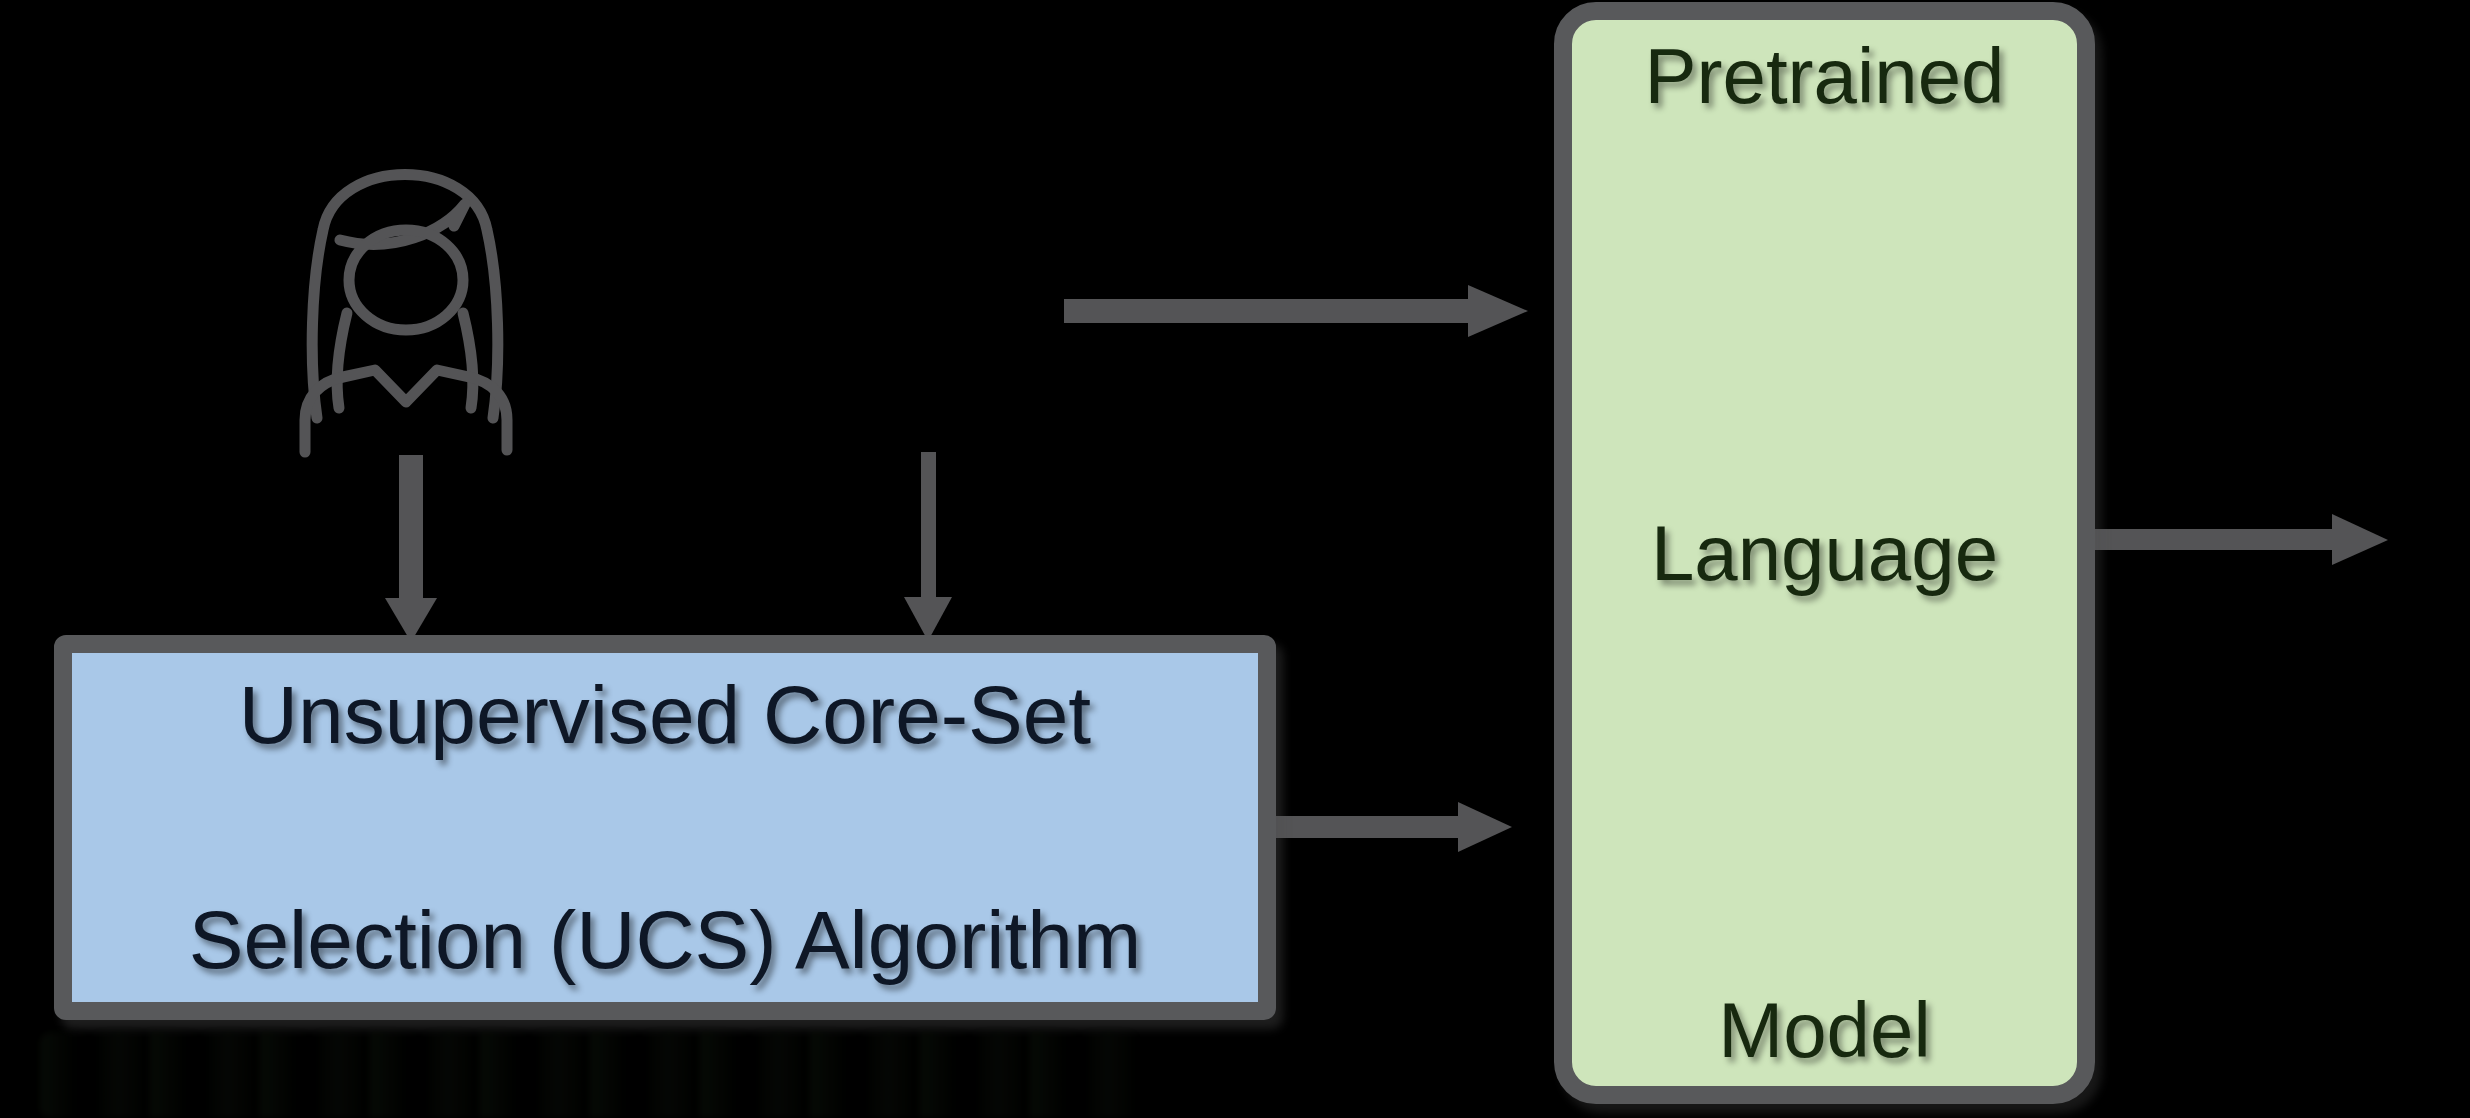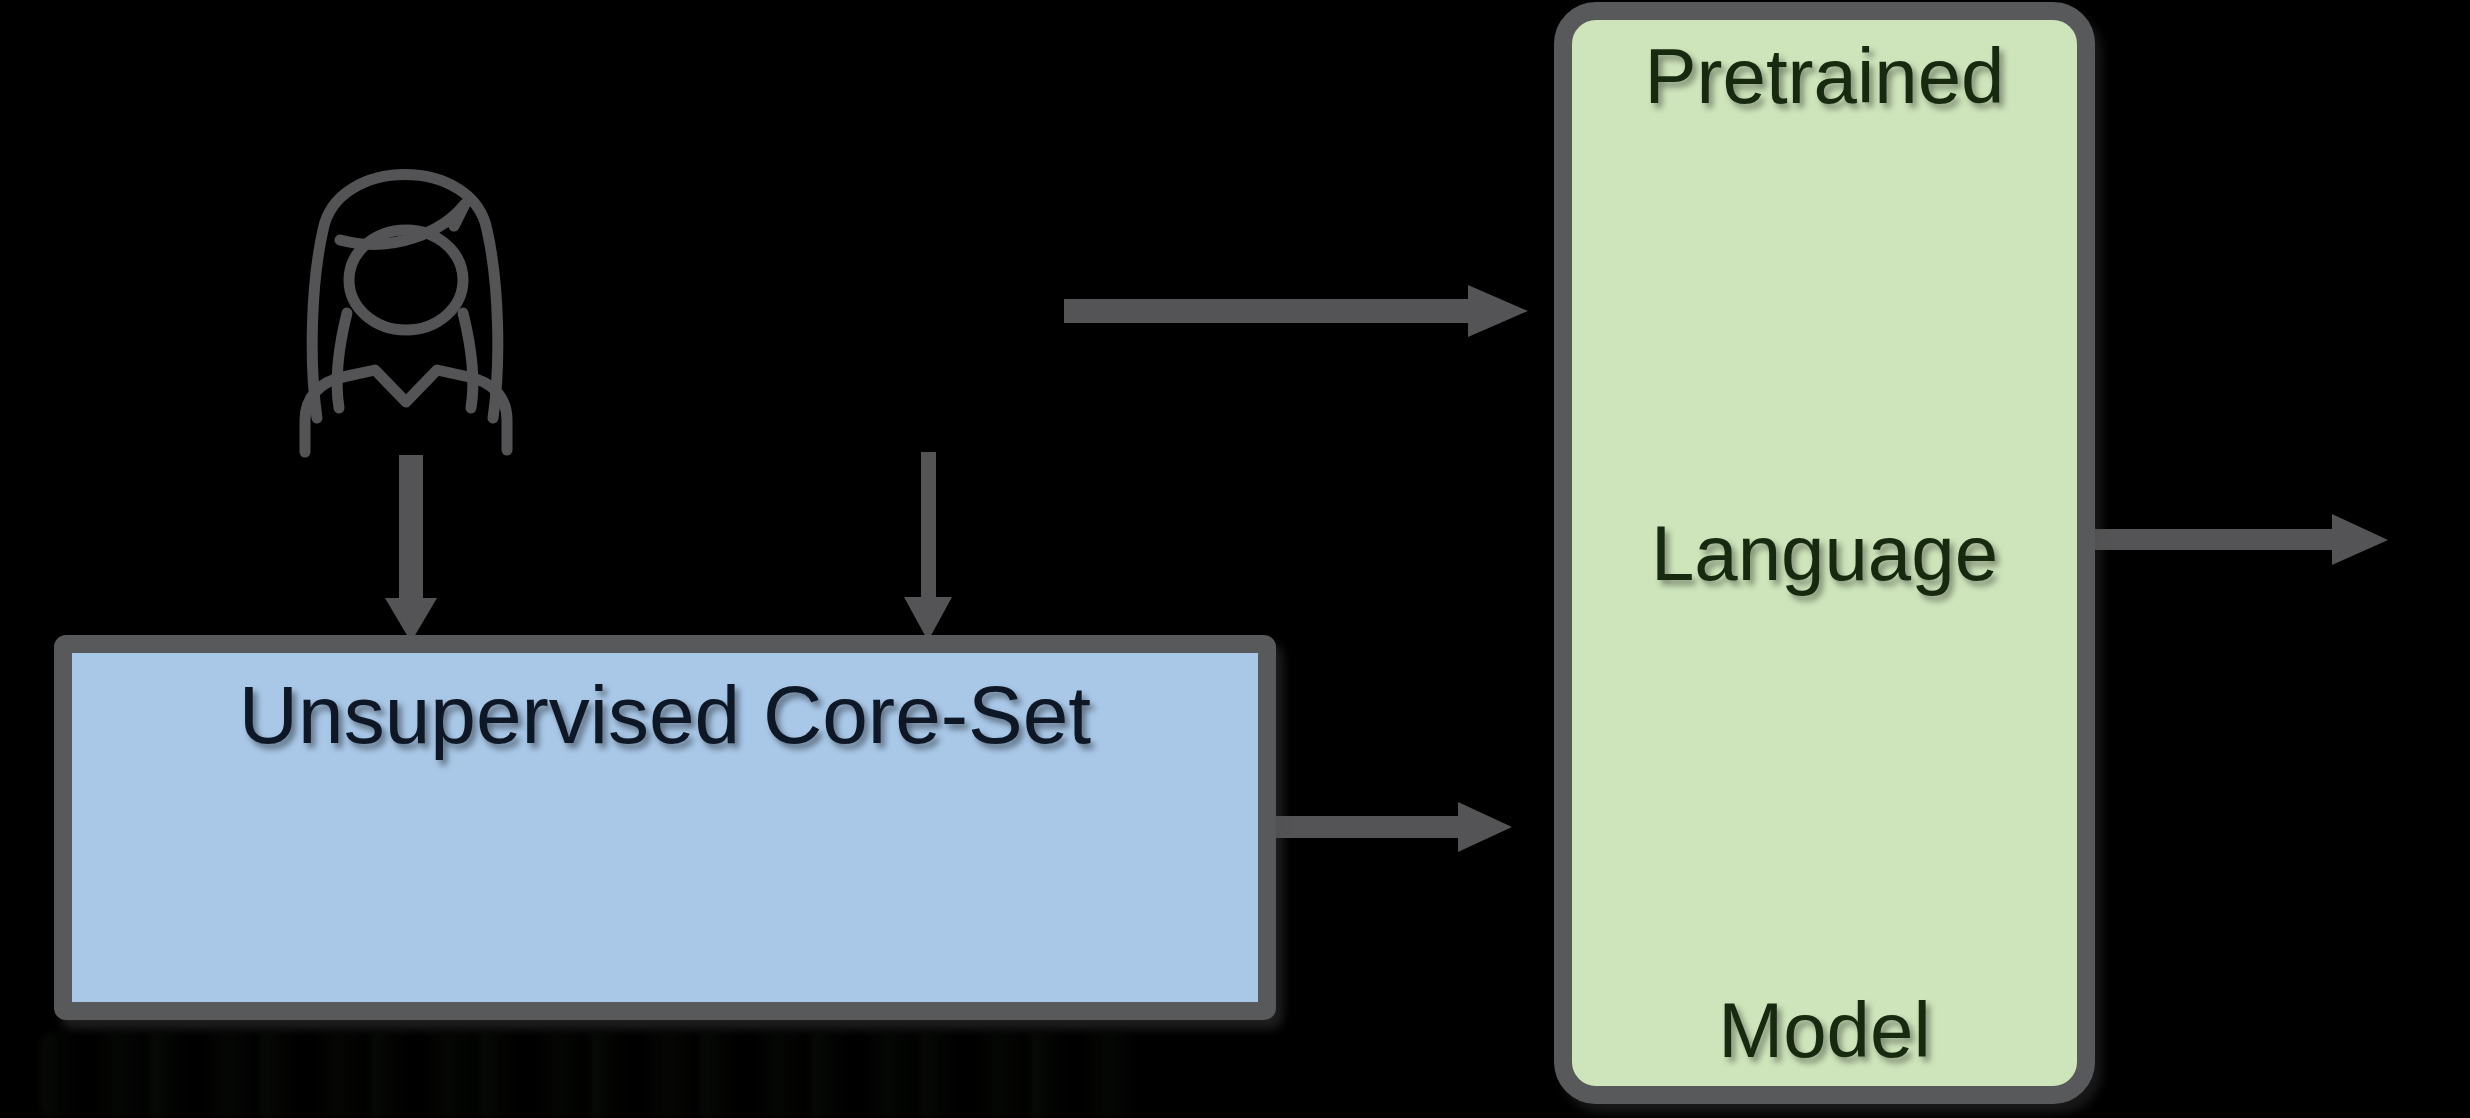--- a/index.html
+++ b/index.html
@@ -89,20 +89,21 @@
     </g>
 
     <g>
       <rect class="arrow-shape" x="2090" y="529" width="246" height="21"></rect>
       <polygon class="arrow-shape" points="2332,514 2332,565 2388,540"></polygon>
     </g>
   </svg>
 
   <div class="node" id="ucs-node">
     <span class="line">Unsupervised Core-Set</span>
+    <span class="line">Selection (UCS) Algorithm</span>
   </div>
 
   <div class="node" id="plm-node">
     <span class="line">Pretrained</span>
     <span class="line">Language</span>
     <span class="line">Model</span>
   </div>
 
   <div id="caption-remnant"></div>
 

